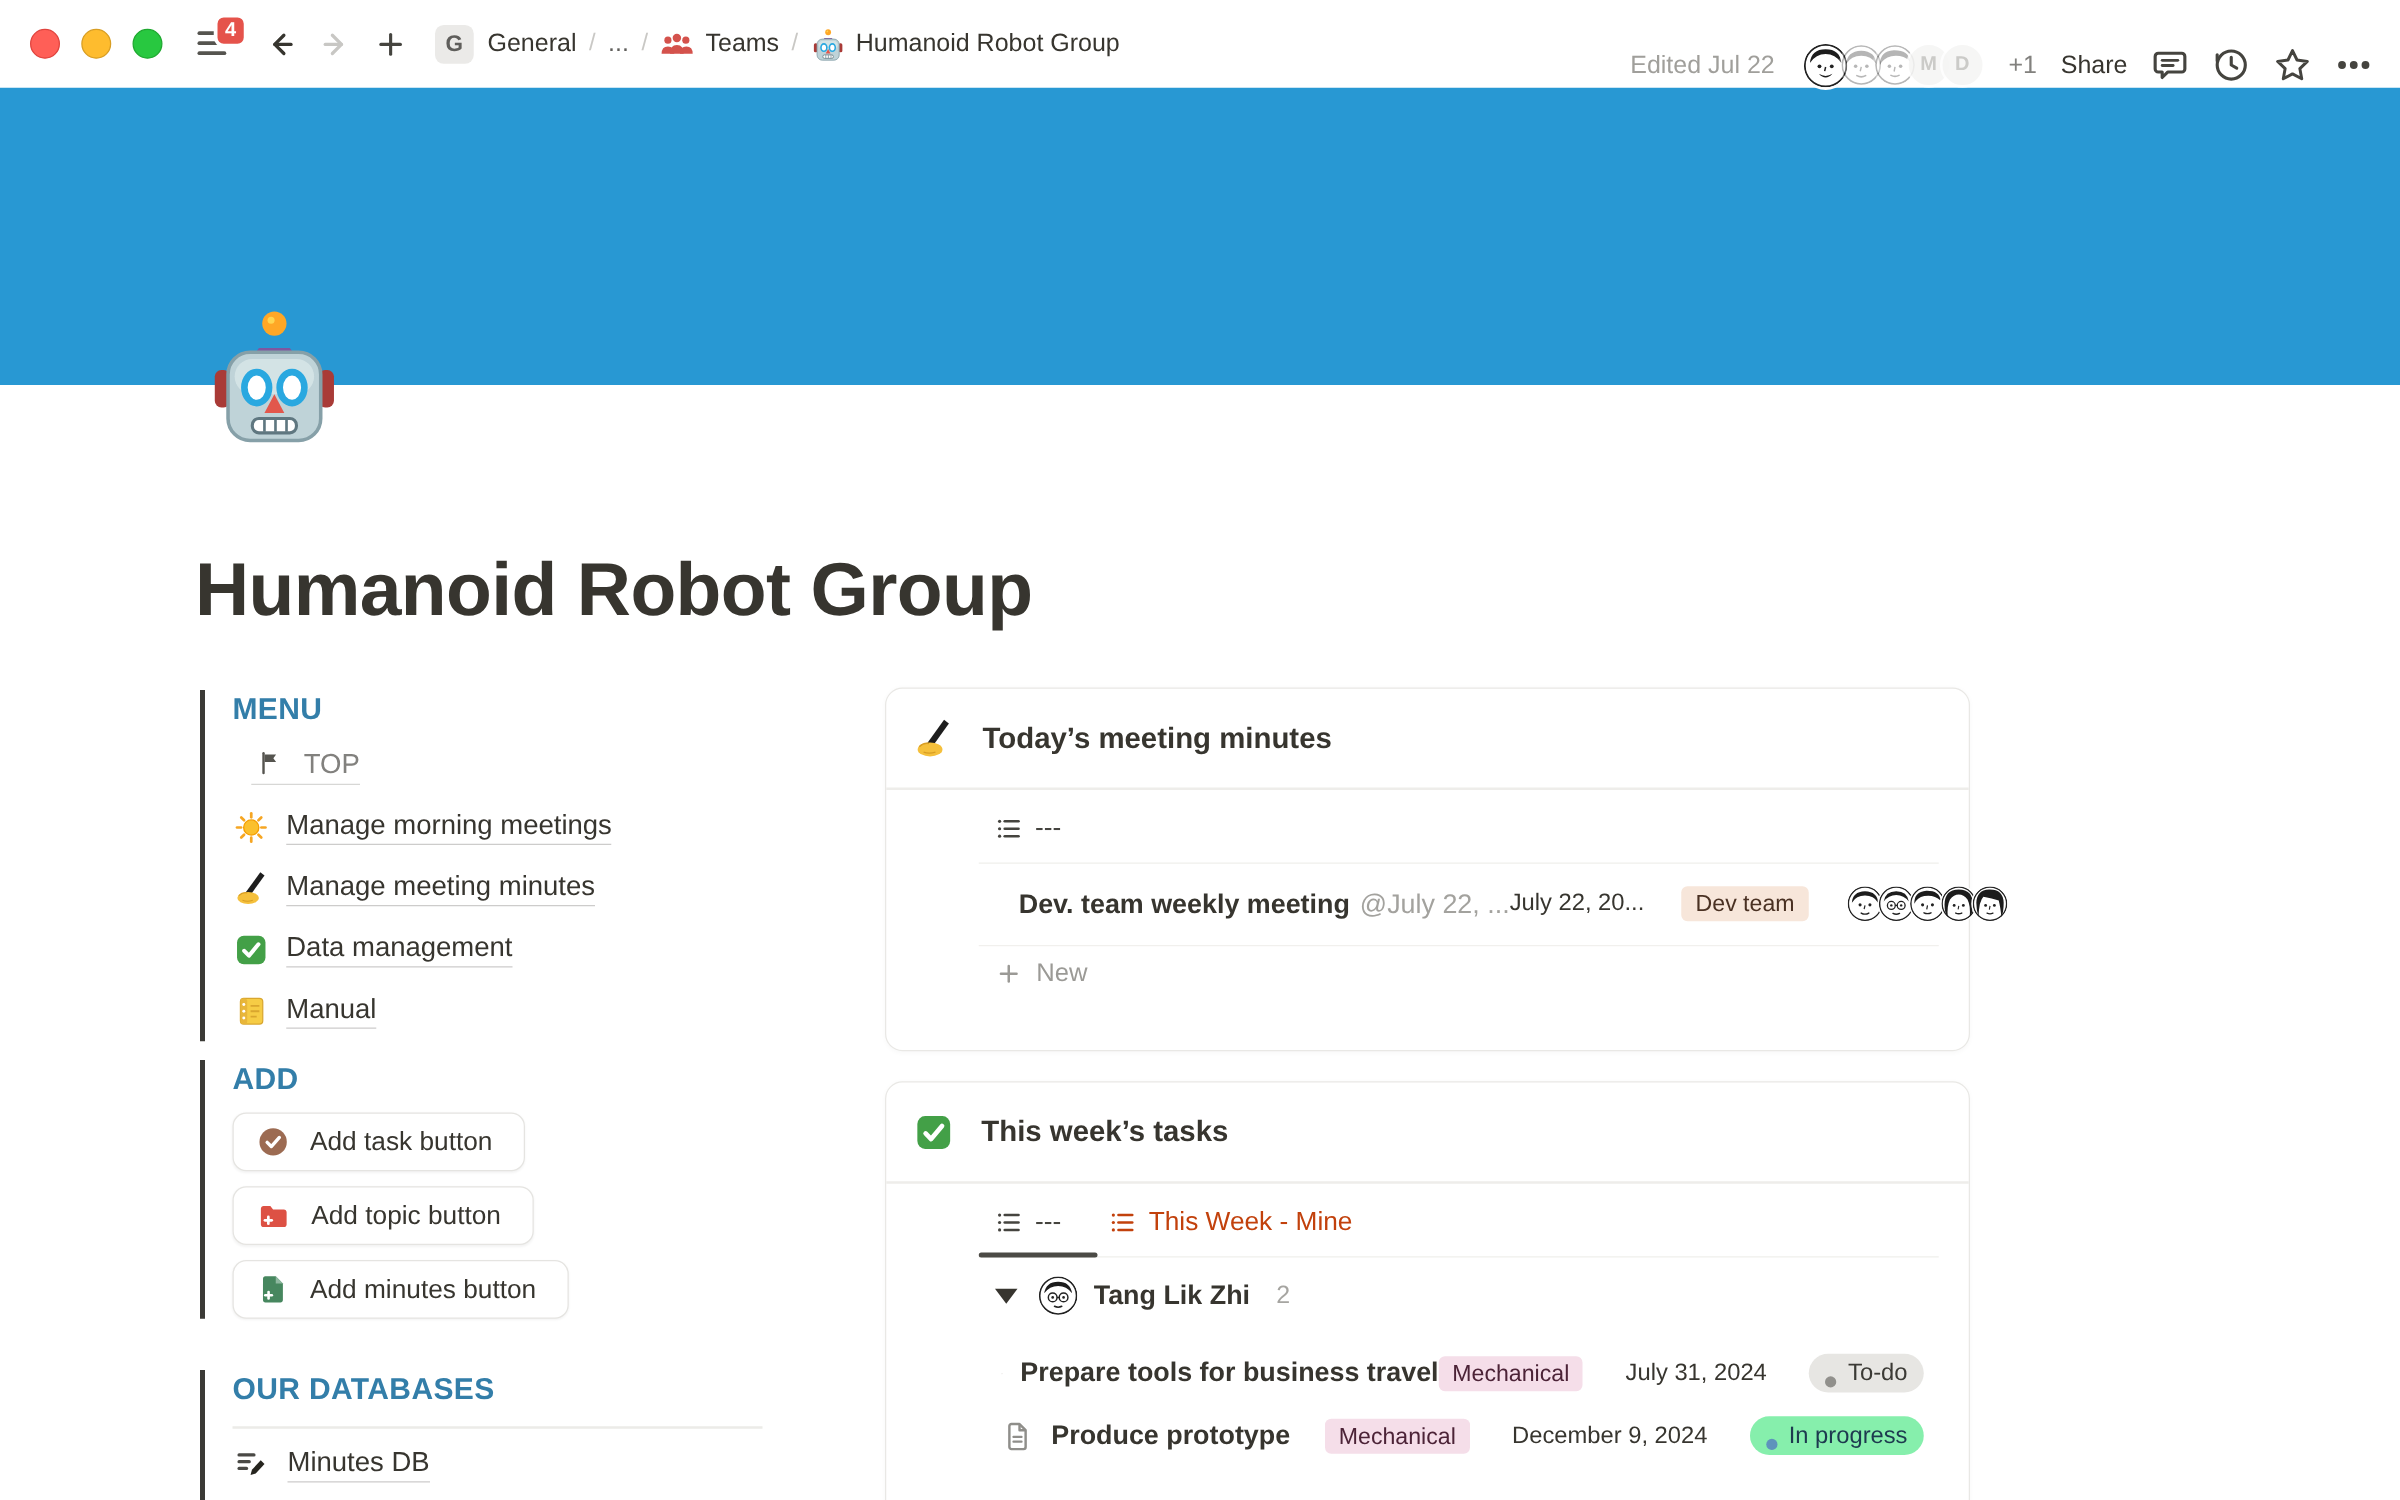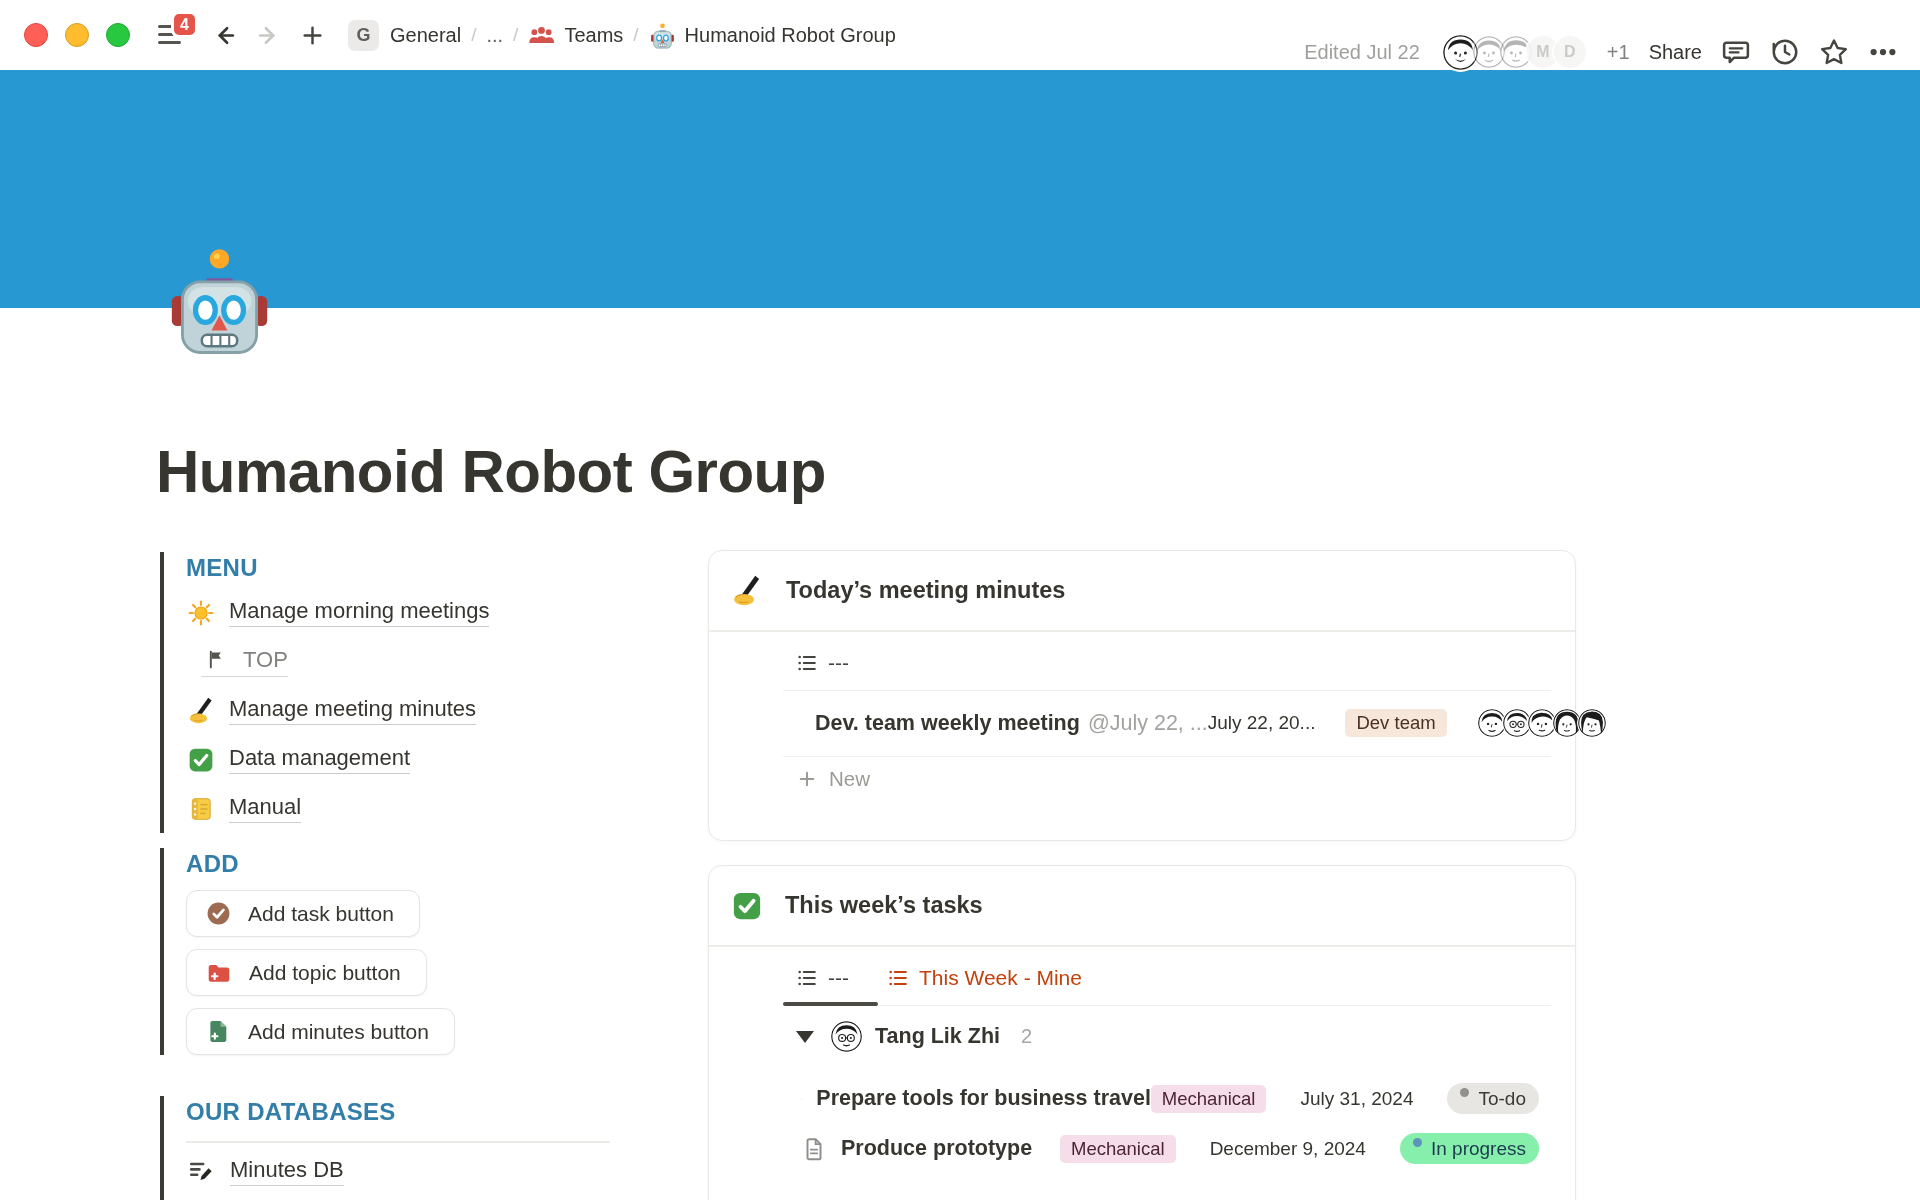--- a/index.html
+++ b/index.html
@@ -110,21 +110,21 @@
   .grouprow { display:flex; align-items:center; height:46px; margin-top:8px; padding-left:13px; }
   .caret { width:0; height:0; border-left:9px solid transparent; border-right:9px solid transparent;
            border-top:12px solid #37352F; margin-right:17px; cursor:pointer; }
   .gavatar { width:31px; height:31px; border-radius:50%; }
   .gname { font-size:21.5px; font-weight:600; margin-left:13px; }
   .gcount { font-size:20px; color:#A6A5A1; margin-left:21px; }
 
   .trow { display:flex; align-items:center; height:50px; padding-left:18px; cursor:pointer; }
   .trow.first { margin-top:14px; }
   .tprops { margin-left:auto; display:flex; align-items:center; gap:34px; padding-right:12px; }
-  .pill { display:flex; align-items:flex-start; gap:9px; border-radius:999px; padding:4.5px 13px;
+  .pill { display:flex; align-items:flex-end; gap:9px; border-radius:999px; padding:4.5px 13px;
           font-size:19px; font-weight:500; white-space:nowrap; cursor:pointer; }
   .pill .dot { width:9px; height:9px; border-radius:50%; }
   .pill-todo { background:#E7E6E3; color:#3B3A35; } .pill-todo .dot { background:#91908C; }
   .pill-progress { background:#86efac; color:#1D3A4F; } .pill-progress .dot { background:#5E93BC; }
 
   .icon24 { width:25px; height:25px; }
   svg { display:block; }
 </style>
 </head>
 <body>
@@ -432,38 +432,38 @@
 
 <div class="banner"></div>
 <svg class="page-icon" viewBox="0 0 64 64">
     <use href="#sym-robot"></use>
   </svg>
 <h1 class="page-title">Humanoid Robot Group</h1>
 
 <section class="qblock" id="block-menu">
   <div class="qhead">MENU</div>
 
-  <div class="mitem">
-    <span class="ic">
-      <svg width="26" height="26" viewBox="0 0 24 24">
-          <use href="#sym-sun"></use>
-        </svg>
-    </span>
-    <span class="mlink">Manage morning meetings</span>
-  </div>
-
   <div class="mitem top-item">
     <span class="top-group">
       <span class="ic">
         <svg width="21" height="21" viewBox="0 0 24 24">
             <use href="#sym-flag"></use>
           </svg>
       </span>
       <span>TOP</span>
     </span>
+  </div>
+
+  <div class="mitem">
+    <span class="ic">
+      <svg width="26" height="26" viewBox="0 0 24 24">
+          <use href="#sym-sun"></use>
+        </svg>
+    </span>
+    <span class="mlink">Manage morning meetings</span>
   </div>
 
   <div class="mitem">
     <span class="ic">
       <svg width="27" height="27" viewBox="0 0 36 36">
           <use href="#sym-writing-hand"></use>
         </svg>
     </span>
     <span class="mlink">Manage meeting minutes</span>
   </div>

